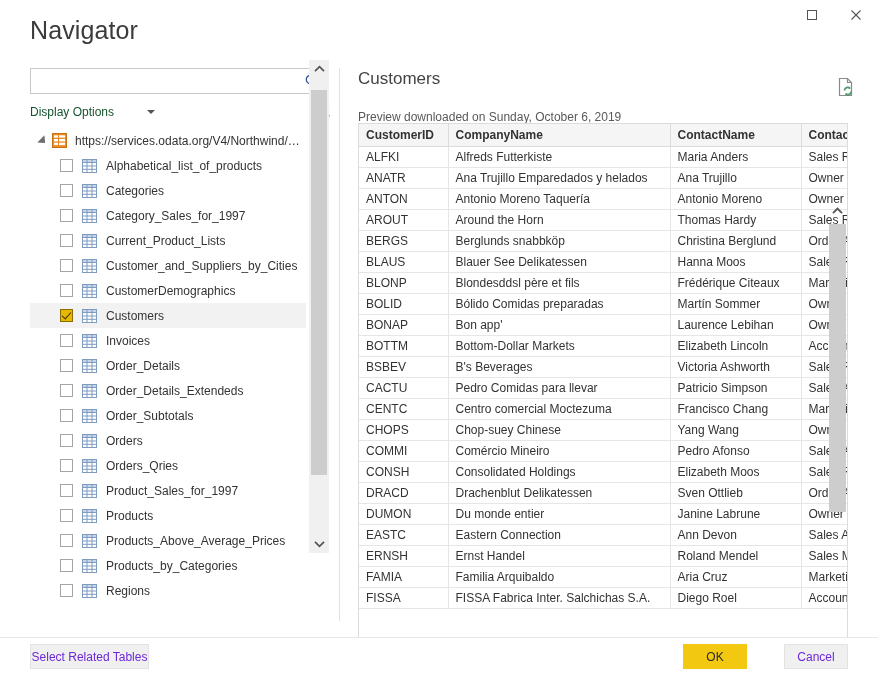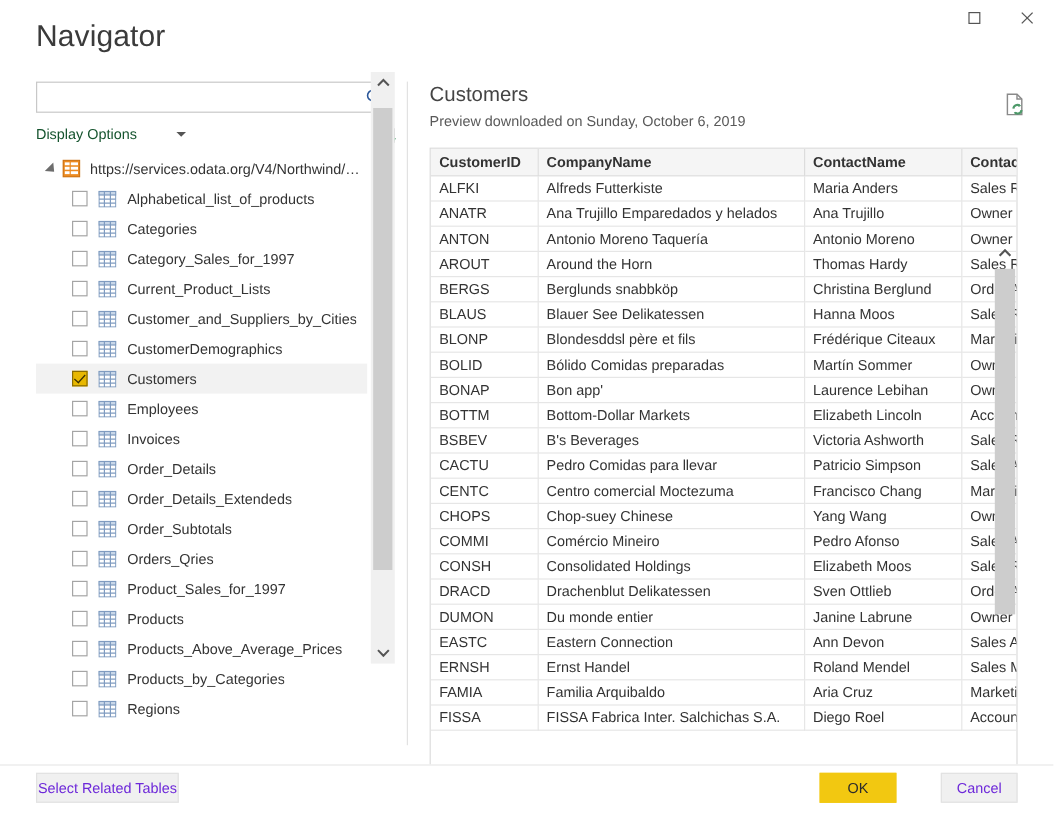--- a/index.html
+++ b/index.html
@@ -249,21 +249,21 @@
     height: 553px;
   }
   .preview-title {
     font-size: 17px;
     color: #444;
     line-height: 22px;
   }
   .preview-sub {
     font-size: 12px;
     color: #595959;
-    margin-top: 4px;
+    margin-top: 20px;
   }
   .preview-refresh {
     position: absolute;
     right: -8px;
     top: 9px;
     width: 20px;
     height: 22px;
   }
 
   
@@ -565,32 +565,20 @@
         <div class="tree-row">
           <span class="chk"></span>
           <span class="tbl-icon"><svg width="15" height="14" viewBox="0 0 15 14">
               <rect x="0.5" y="0.5" width="14" height="13" fill="#ffffff" stroke="#7f9bc0"></rect>
               <rect x="0.5" y="0.5" width="14" height="3" fill="#c7d6e8" stroke="#7f9bc0"></rect>
               <line x1="5" y1="0.5" x2="5" y2="13.5" stroke="#7f9bc0"></line>
               <line x1="10" y1="0.5" x2="10" y2="13.5" stroke="#7f9bc0"></line>
               <line x1="0.5" y1="7" x2="14.5" y2="7" stroke="#7f9bc0"></line>
               <line x1="0.5" y1="10.3" x2="14.5" y2="10.3" stroke="#7f9bc0"></line>
             </svg></span>
-          <span class="tree-label">Employees</span>
-        </div>
-        <div class="tree-row">
-          <span class="chk"></span>
-          <span class="tbl-icon"><svg width="15" height="14" viewBox="0 0 15 14">
-              <rect x="0.5" y="0.5" width="14" height="13" fill="#ffffff" stroke="#7f9bc0"></rect>
-              <rect x="0.5" y="0.5" width="14" height="3" fill="#c7d6e8" stroke="#7f9bc0"></rect>
-              <line x1="5" y1="0.5" x2="5" y2="13.5" stroke="#7f9bc0"></line>
-              <line x1="10" y1="0.5" x2="10" y2="13.5" stroke="#7f9bc0"></line>
-              <line x1="0.5" y1="7" x2="14.5" y2="7" stroke="#7f9bc0"></line>
-              <line x1="0.5" y1="10.3" x2="14.5" y2="10.3" stroke="#7f9bc0"></line>
-            </svg></span>
           <span class="tree-label">Invoices</span>
         </div>
         <div class="tree-row">
           <span class="chk"></span>
           <span class="tbl-icon"><svg width="15" height="14" viewBox="0 0 15 14">
               <rect x="0.5" y="0.5" width="14" height="13" fill="#ffffff" stroke="#7f9bc0"></rect>
               <rect x="0.5" y="0.5" width="14" height="3" fill="#c7d6e8" stroke="#7f9bc0"></rect>
               <line x1="5" y1="0.5" x2="5" y2="13.5" stroke="#7f9bc0"></line>
               <line x1="10" y1="0.5" x2="10" y2="13.5" stroke="#7f9bc0"></line>
               <line x1="0.5" y1="7" x2="14.5" y2="7" stroke="#7f9bc0"></line>
@@ -614,20 +602,32 @@
           <span class="chk"></span>
           <span class="tbl-icon"><svg width="15" height="14" viewBox="0 0 15 14">
               <rect x="0.5" y="0.5" width="14" height="13" fill="#ffffff" stroke="#7f9bc0"></rect>
               <rect x="0.5" y="0.5" width="14" height="3" fill="#c7d6e8" stroke="#7f9bc0"></rect>
               <line x1="5" y1="0.5" x2="5" y2="13.5" stroke="#7f9bc0"></line>
               <line x1="10" y1="0.5" x2="10" y2="13.5" stroke="#7f9bc0"></line>
               <line x1="0.5" y1="7" x2="14.5" y2="7" stroke="#7f9bc0"></line>
               <line x1="0.5" y1="10.3" x2="14.5" y2="10.3" stroke="#7f9bc0"></line>
             </svg></span>
           <span class="tree-label">Order_Subtotals</span>
+        </div>
+        <div class="tree-row">
+          <span class="chk"></span>
+          <span class="tbl-icon"><svg width="15" height="14" viewBox="0 0 15 14">
+              <rect x="0.5" y="0.5" width="14" height="13" fill="#ffffff" stroke="#7f9bc0"></rect>
+              <rect x="0.5" y="0.5" width="14" height="3" fill="#c7d6e8" stroke="#7f9bc0"></rect>
+              <line x1="5" y1="0.5" x2="5" y2="13.5" stroke="#7f9bc0"></line>
+              <line x1="10" y1="0.5" x2="10" y2="13.5" stroke="#7f9bc0"></line>
+              <line x1="0.5" y1="7" x2="14.5" y2="7" stroke="#7f9bc0"></line>
+              <line x1="0.5" y1="10.3" x2="14.5" y2="10.3" stroke="#7f9bc0"></line>
+            </svg></span>
+          <span class="tree-label">Orders</span>
         </div>
         <div class="tree-row">
           <span class="chk"></span>
           <span class="tbl-icon"><svg width="15" height="14" viewBox="0 0 15 14">
               <rect x="0.5" y="0.5" width="14" height="13" fill="#ffffff" stroke="#7f9bc0"></rect>
               <rect x="0.5" y="0.5" width="14" height="3" fill="#c7d6e8" stroke="#7f9bc0"></rect>
               <line x1="5" y1="0.5" x2="5" y2="13.5" stroke="#7f9bc0"></line>
               <line x1="10" y1="0.5" x2="10" y2="13.5" stroke="#7f9bc0"></line>
               <line x1="0.5" y1="7" x2="14.5" y2="7" stroke="#7f9bc0"></line>
               <line x1="0.5" y1="10.3" x2="14.5" y2="10.3" stroke="#7f9bc0"></line>

